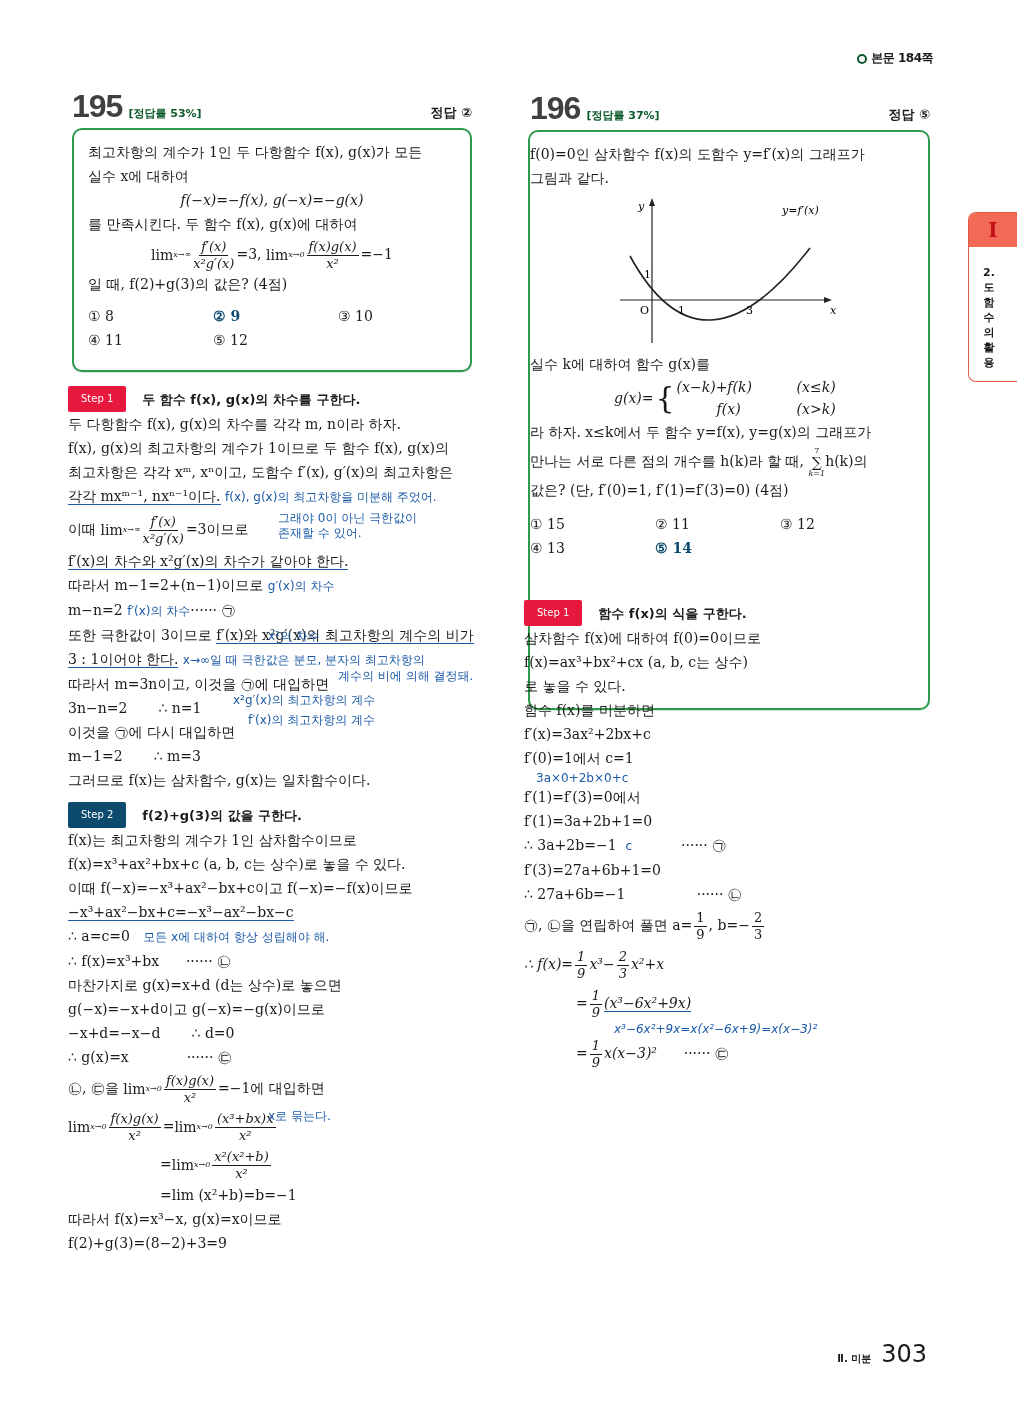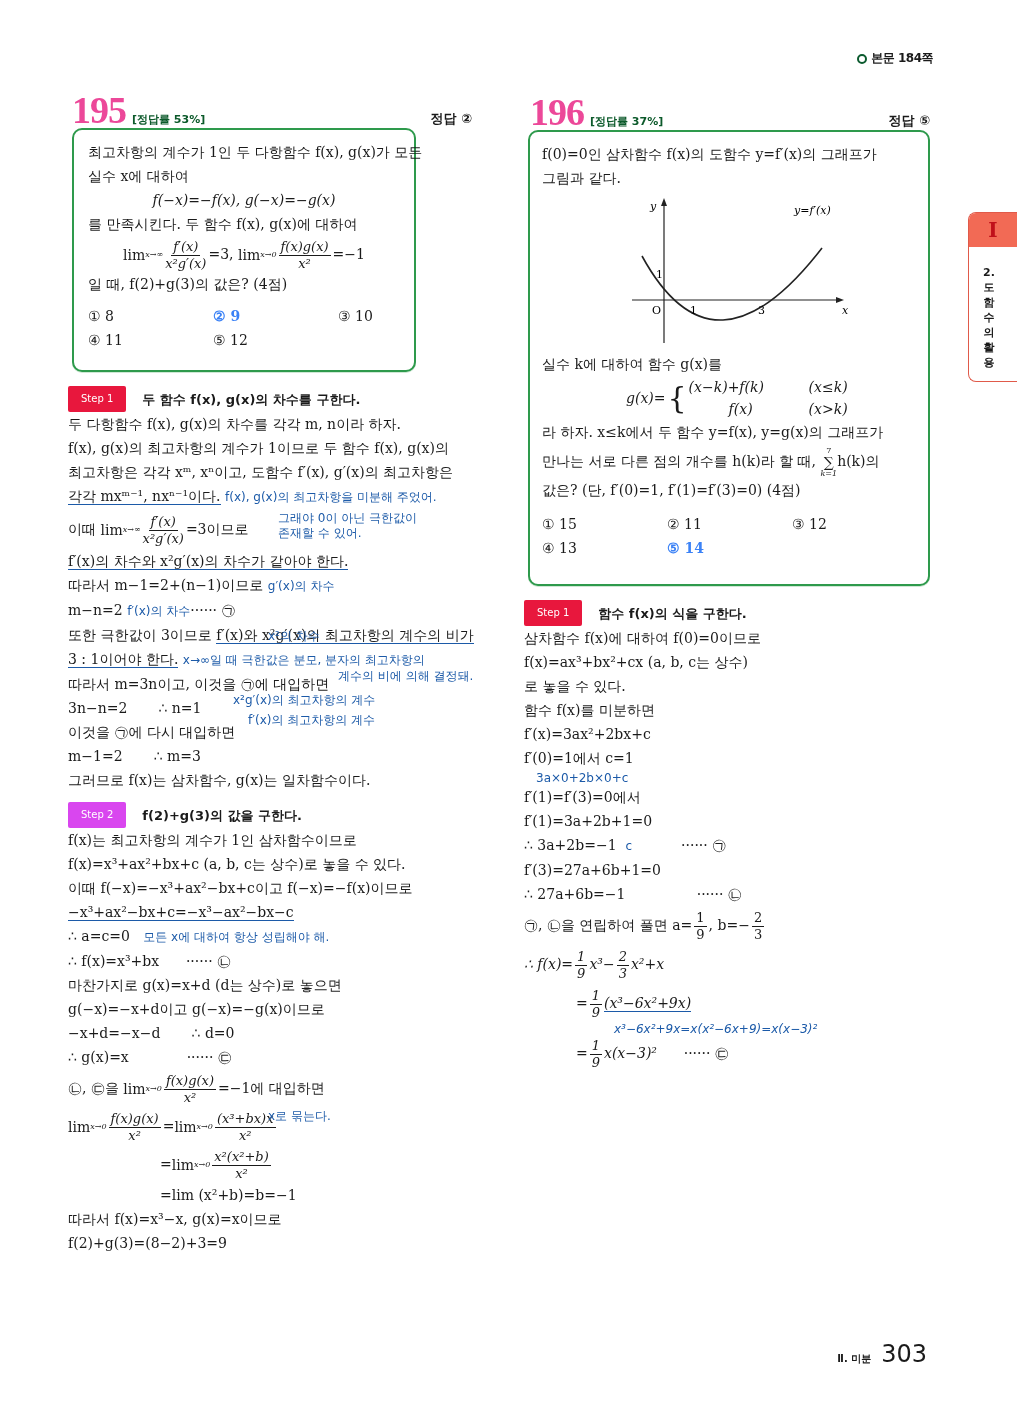--- a/index.html
+++ b/index.html
@@ -2,32 +2,32 @@
 <html><head>
 <meta charset="utf-8">
 <style>
   * { box-sizing: border-box; margin: 0; padding: 0; }
   html, body { width: 1017px; height: 1421px; background: #ffffff; overflow: hidden; }
   body { font-family: "DejaVu Serif", serif; color: #1a1a1a; position: relative; }
   .abs { position: absolute; }
   .page-ref { top: 50px; right: 84px; font-family: "DejaVu Sans", sans-serif; font-size: 12px; font-weight: bold; letter-spacing: -0.5px; display: flex; align-items: center; gap: 4px; }
   .page-ref .ring { width: 10px; height: 10px; border: 2.5px solid #0b5a2e; border-radius: 50%; display: inline-block; }
   .prob-head { display: flex; align-items: baseline; }
-  .prob-num { font-family: Liberation Serif, serif; font-weight: bold; font-size: 38px; color: #ec4899; letter-spacing: -1px; }
+  .prob-num { font-family: Liberation Sans, sans-serif; font-weight: bold; font-size: 32px; color: #404040; letter-spacing: -1px; }
   .prob-rate { font-family: "DejaVu Sans", sans-serif; font-size: 11px; color: #0c5a2b; margin-left: 6px; font-weight: bold; }
   .answer { font-family: "DejaVu Sans", sans-serif; font-size: 13px; font-weight: bold; }
   .qbox { border: 2px solid #2e9a4c; border-radius: 10px; background: #fff; box-shadow: 0 1px 0 #cfe8d5; }
   .line { font-size: 14px; line-height: 24px; white-space: nowrap; }
   .eq { text-align: center; }
   i, .m { font-style: italic; }
   .choices { display: grid; grid-template-columns: 125px 125px 125px; font-size: 14px; line-height: 24px; }
-  .check { color: #3b82f6; font-weight: bold; }
+  .check { color: #0c4a6e; font-weight: bold; }
   .step { display: inline-block; font-family: "DejaVu Sans", sans-serif; font-size: 10px; color: #fff; padding: 1px 13px; border-radius: 2px; margin-right: 16px; vertical-align: 2px; }
   .step.red { background: #e8173d; }
-  .step.blue { background: #d946ef; }
+  .step.blue { background: #0c4a6e; }
   .step-title { font-family: "DejaVu Sans", sans-serif; font-weight: bold; font-size: 13px; }
   .note { font-family: "DejaVu Sans", sans-serif; font-size: 12px; color: #1c5aa8; white-space: nowrap; }
   .ul { border-bottom: 1.5px solid #1c5aa8; }
   .frac { display: inline-flex; flex-direction: column; align-items: center; vertical-align: middle; font-size: 13px; line-height: 16px; margin: 0 2px; }
   .frac .num { border-bottom: 1px solid #1a1a1a; padding: 0 2px; }
   .lim { display: inline-flex; flex-direction: row; align-items: flex-start; vertical-align: middle; line-height: 12px; }
   .lim .sub { font-size: 8px; font-style: italic; }
   .side-tab { position: absolute; right: 0; top: 212px; width: 49px; height: 170px; border: 1px solid #e05a4a; border-right: none; border-radius: 8px 0 0 8px; background: #fff; }
   .side-tab .roman { height: 34px; background: #f26a55; color: #c0101a; font-weight: bold; font-size: 20px; text-align: center; line-height: 34px; border-radius: 7px 0 0 0; font-family: "DejaVu Serif", serif; }
   .side-tab .vtext { font-family: "DejaVu Sans", sans-serif; font-size: 11px; font-weight: bold; width: 14px; margin: 18px auto 0 13px; line-height: 15px; word-break: break-all; text-align: center; }
@@ -47,21 +47,21 @@
   <div class="roman">I</div>
   <div class="vtext">2.도함수의활용</div>
 </div>
 
 <div class="abs prob-head" style="left:72px; top:88px; width:400px;">
   <span class="prob-num">195</span>
   <span class="prob-rate">[정답률 53%]</span>
   <span class="answer" style="margin-left:auto;">정답 ②</span>
 </div>
 
-<div class="abs qbox" style="left:72px; top:128px; width:344px; height:244px; padding:10px 14px;">
+<div class="abs qbox" style="left:72px; top:128px; width:400px; height:244px; padding:10px 14px;">
   <div class="line">최고차항의 계수가 1인 두 다항함수 f(x), g(x)가 모든</div>
   <div class="line">실수 x에 대하여</div>
   <div class="line eq m">f(−x)=−f(x), g(−x)=−g(x)</div>
   <div class="line">를 만족시킨다. 두 함수 f(x), g(x)에 대하여</div>
   <div class="line eq" style="line-height:36px;">
     <span class="lim">
         <span>lim</span>
         <span class="sub">x→∞</span>
       </span><span class="frac m">
         <span class="num">f′(x)</span>
@@ -159,21 +159,21 @@
   <div class="line">따라서 f(x)=x³−x, g(x)=x이므로</div>
   <div class="line">f(2)+g(3)=(8−2)+3=9</div>
 </div>
 
 <div class="abs prob-head" style="left:530px; top:90px; width:400px;">
   <span class="prob-num">196</span>
   <span class="prob-rate">[정답률 37%]</span>
   <span class="answer" style="margin-left:auto;">정답 ⑤</span>
 </div>
 
-<div class="abs qbox" style="left:528px; top:130px; width:402px; height:456px; padding:10px 12px;">
+<div class="abs qbox" style="left:528px; top:130px; width:402px; height:580px; padding:10px 0;">
   <div class="line">f(0)=0인 삼차함수 f(x)의 도함수 y=f′(x)의 그래프가</div>
   <div class="line">그림과 같다.</div>
 
   <svg style="display:block; margin:8px 0 0 90px;" width="230" height="150" viewBox="0 0 230 150">
     <line x1="0" y1="102" x2="208" y2="102" stroke="#222" stroke-width="1.2"></line>
     <polygon points="212,102 204,99 204,105" fill="#222"></polygon>
     <line x1="32" y1="145" x2="32" y2="4" stroke="#222" stroke-width="1.2"></line>
     <polygon points="32,0 29,8 35,8" fill="#222"></polygon>
     <path d="M 10,58 Q 82,190 190,50" fill="none" stroke="#222" stroke-width="1.6"></path>
     <text x="18" y="12" font-size="11" font-style="italic" font-family="DejaVu Serif, serif">y</text>

